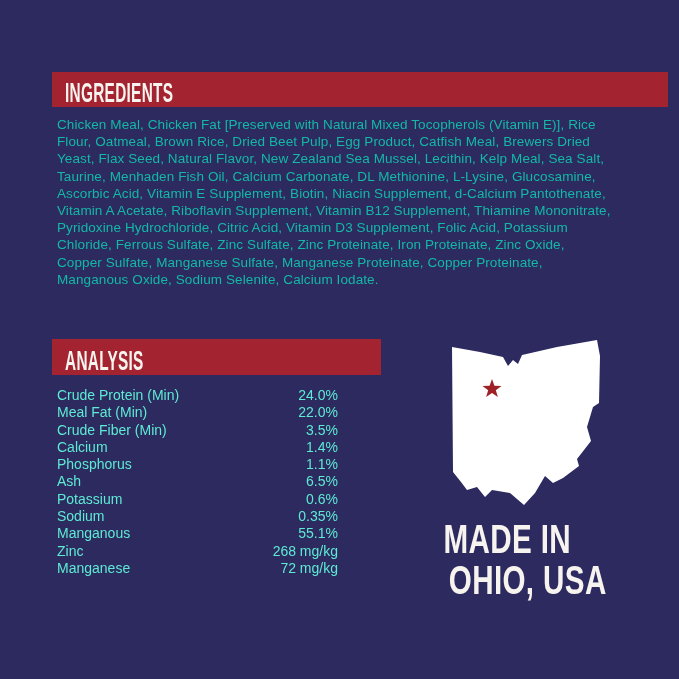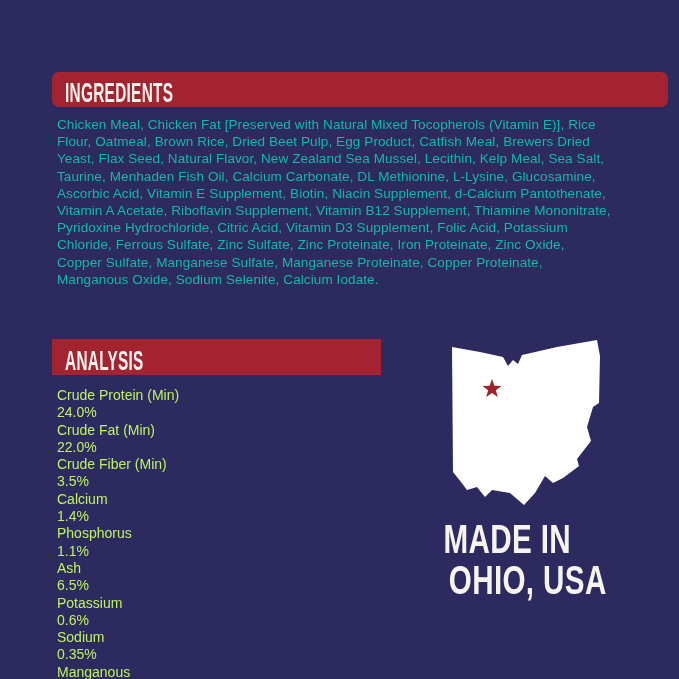--- a/index.html
+++ b/index.html
@@ -26,40 +26,39 @@
     font-weight: 700;
     font-size: 28px;
     letter-spacing: 0.5px;
     white-space: nowrap;
     display: inline-block;
     transform: scale(0.55, 1.02);
     transform-origin: left center;
     line-height: 1;
   }
 
-  #ingredients-banner { left: 52px; top: 72px; width: 616px; height: 35px; border-radius: 7px; }
+  #ingredients-banner { left: 52px; top: 72px; width: 616px; height: 35px; }
   #analysis-banner   { left: 52px; top: 339px; width: 329px; height: 36px; }
 
   #ingredients-text {
     left: 57px; top: 116px; width: 556px;
     color: #14b8a6;
     font-size: 13.5px;
     line-height: 17.2px;
     letter-spacing: 0.1px;
   }
 
   #analysis-table { left: 57px; top: 387px; width: 281px; }
   .analysis-row {
     display: flex;
     justify-content: space-between;
     align-items: flex-start;
     line-height: 17.3px;
     font-size: 14px;
-    color: #bef264;
-    flex-direction: column;
+    color: #5eead4;
   }
   .nutrient-label { text-align: left; }
   .nutrient-value { text-align: right; }
 
   #ohio-map-wrap { left: 452px; top: 340px; width: 148px; height: 165px; }
 
   #made-in {
     left: 421px; top: 519px; width: 200px;
     text-align: left;
     color: #f7f4ef;
@@ -89,21 +88,21 @@
   <div class="abs banner" id="analysis-banner">
     <span class="banner-label">ANALYSIS</span>
   </div>
 
   <div class="abs" id="analysis-table">
     <div class="analysis-row">
       <span class="nutrient-label">Crude Protein (Min)</span>
       <span class="nutrient-value">24.0%</span>
     </div>
     <div class="analysis-row">
-      <span class="nutrient-label">Crude Fat (Min)</span>
+      <span class="nutrient-label">Meal Fat (Min)</span>
       <span class="nutrient-value">22.0%</span>
     </div>
     <div class="analysis-row">
       <span class="nutrient-label">Crude Fiber (Min)</span>
       <span class="nutrient-value">3.5%</span>
     </div>
     <div class="analysis-row">
       <span class="nutrient-label">Calcium</span>
       <span class="nutrient-value">1.4%</span>
     </div>

